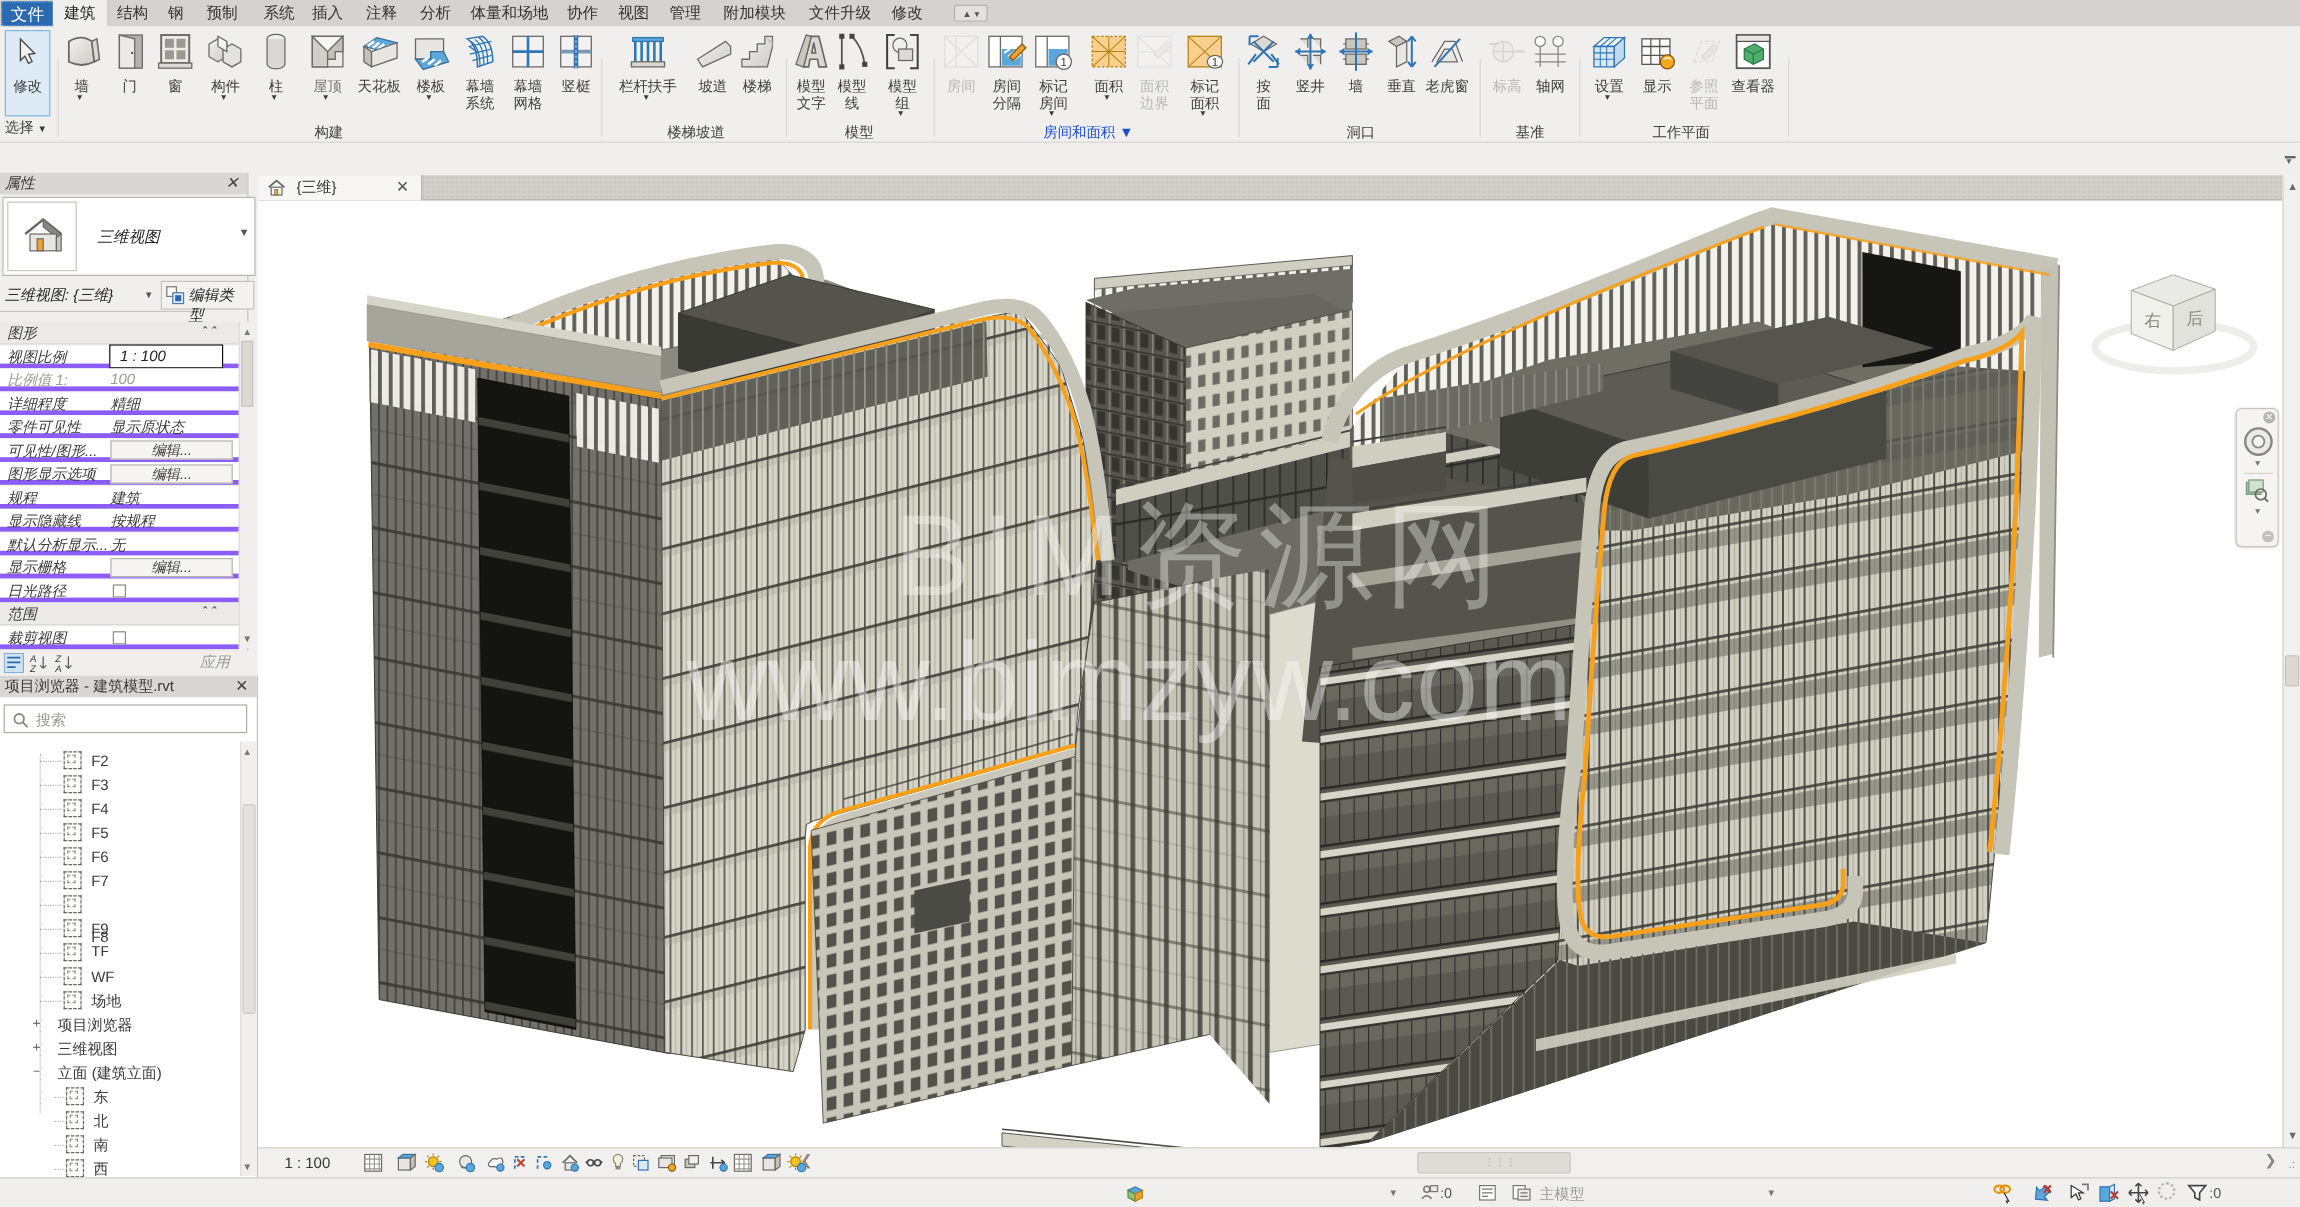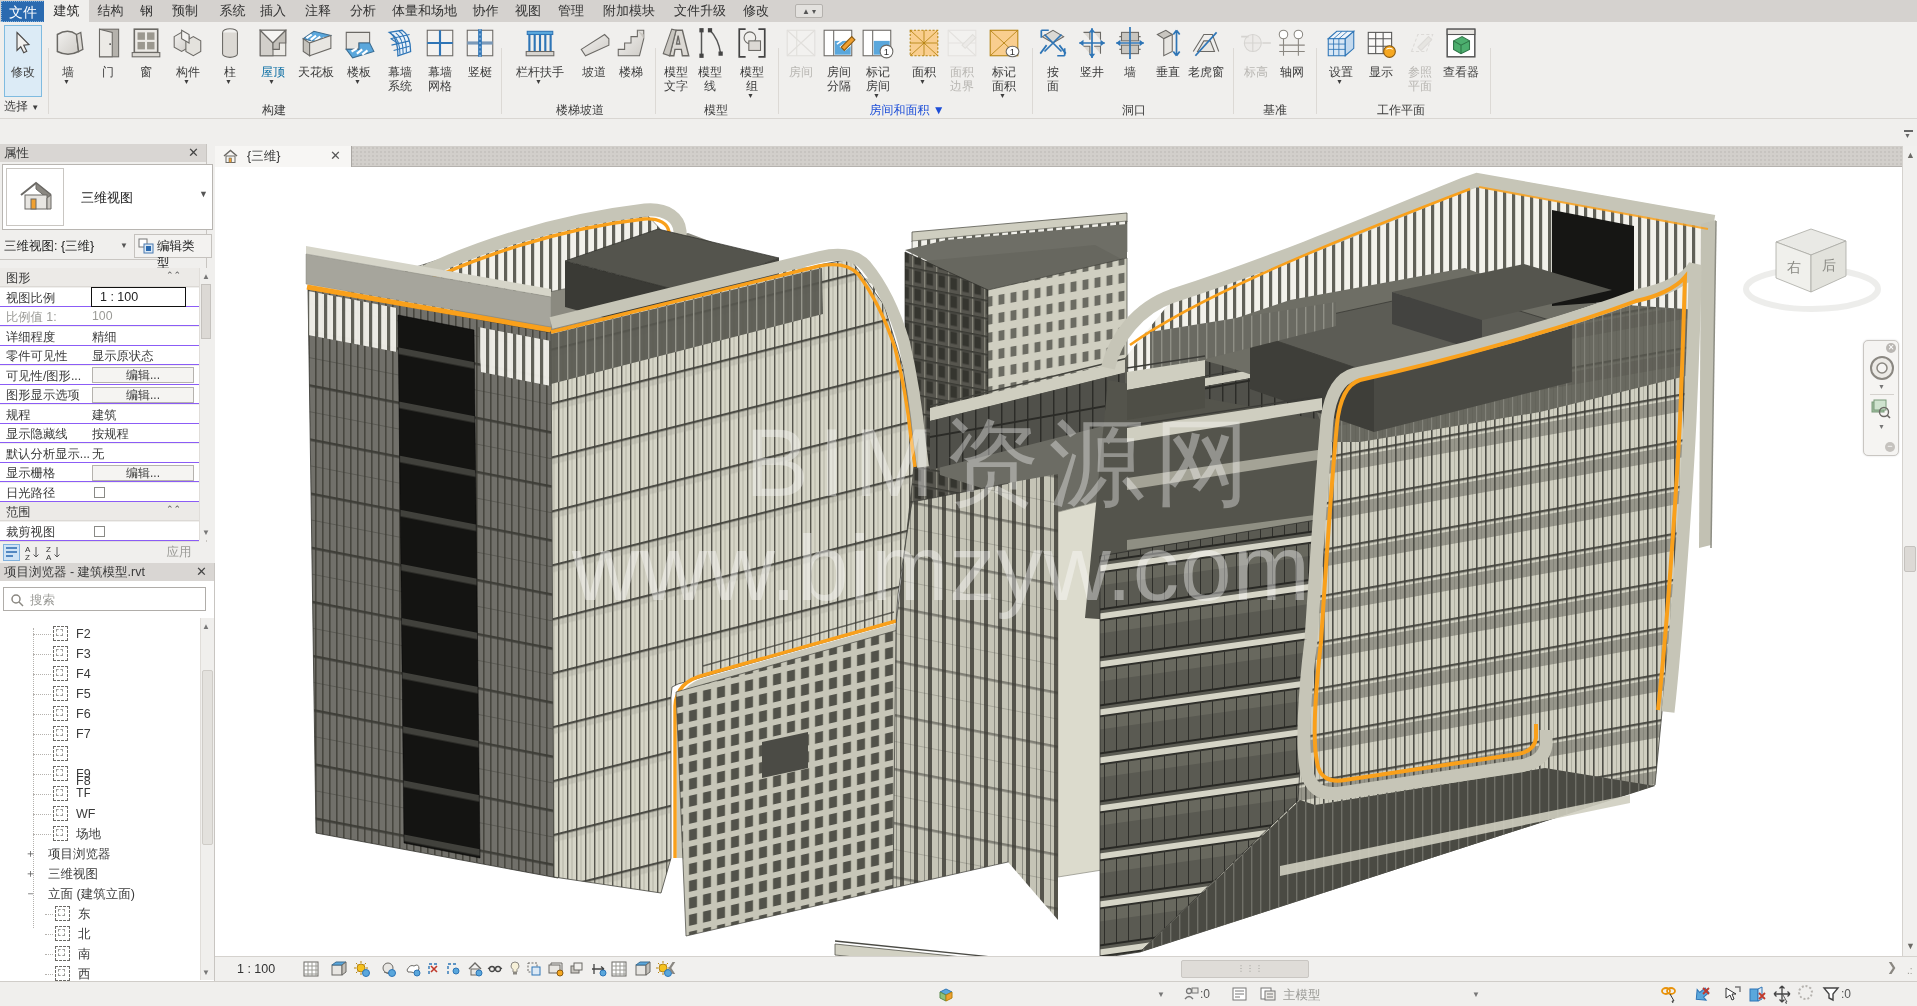--- a/index.html
+++ b/index.html
@@ -4,25 +4,25 @@
 *{margin:0;padding:0;box-sizing:border-box;}
 html,body{width:1917px;height:1006px;overflow:hidden;font-family:"Liberation Sans",sans-serif;background:#f0efed;}
 .abs{position:absolute;}
 #tabbar{position:absolute;left:0;top:0;width:1917px;height:22px;background:#d5d2cf;}
 .mtab{position:absolute;top:0;height:22px;font-size:13px;color:#333;line-height:22px;text-align:center;}
 #filetab{position:absolute;left:1px;top:1px;width:44px;height:21px;background:#2a6ab0;color:#fff;font-size:14px;line-height:21px;text-align:center;border:1px dotted #7fb0dd;}
 .atab{background:#f0efed;color:#222;}
 #ribbon{position:absolute;left:0;top:22px;width:1917px;height:97px;background:#f0efed;border-bottom:1px solid #d9d6d2;}
 .rsep{position:absolute;top:26px;width:1px;height:66px;background:#dcd9d5;}
 
-#props{position:absolute;left:0;top:144px;width:207px;height:419px;background:#f0efed;border-right:1px solid #c8c5c1;}
+#props{position:absolute;left:0;top:144px;width:207px;height:419px;background:#f0efed;border-right:1px solid #c8c5c1;font-style:italic;}
 .ptitle{position:absolute;left:0;top:0;width:100%;height:18px;background:#d9d6d3;font-size:12.5px;color:#3a3a3a;line-height:18px;padding-left:4px;}
 .px{position:absolute;right:6px;top:2px;width:12px;height:12px;color:#444;font-size:13px;line-height:12px;}
 #typesel{position:absolute;left:2px;top:20px;width:211px;height:66px;background:#fff;border:1px solid #b8b5b1;}
-.prow{position:absolute;left:0;width:199px;height:19px;background:#fff;border-bottom:1px solid #8b5cf6;font-size:12.3px;color:#3a3a3a;}
+.prow{position:absolute;left:0;width:199px;height:19px;background:#fff;border-bottom:4px solid #8b5cf6;font-size:12.3px;color:#3a3a3a;}
 .prow .lab{position:absolute;left:6px;top:2px;}
 .prow .val{position:absolute;left:92px;top:2px;}
 .phead{background:#eceae7;border-bottom:1px solid #dcd9d5;}
 .pbtn{position:absolute;left:2px;top:1.5px;width:102px;height:16px;background:#f5f4f2;border:1px solid #b5b2ae;font-size:12px;color:#3a3a3a;text-align:center;line-height:15px;}
 .cbx{position:absolute;left:94px;top:4px;width:11px;height:11px;border:1px solid #8a8a86;background:#fff;}
 #browser{position:absolute;left:0;top:563px;width:215px;height:418px;background:#fff;border-right:1px solid #c8c5c1;}
 .titem{position:absolute;left:0;height:20px;font-size:12.5px;color:#3a3a3a;line-height:20px;}
 
 #canvas{position:absolute;left:215px;top:146px;width:1687px;height:810px;background:#fff;}
 #ctabrow{position:absolute;left:0;top:0;width:1687px;height:21px;background:#d2cfcb;background-image:radial-gradient(#c7c4c0 1px, transparent 1px);background-size:4px 4px;border-bottom:1px solid #b5b2ae;}
@@ -270,21 +270,21 @@
 <div class="abs" style="left:148px;top:42px;width:80px;text-align:center;font-size:12px;color:#3d3d3d;">构件</div>
 <div class="abs" style="left:183px;top:56px;font-size:7px;color:#3d3d3d;">▼</div>
 <svg class="abs" style="left:213px;top:4px;" width="34" height="34">
       <use href="#i-col" width="34" height="34"></use>
     </svg>
 <div class="abs" style="left:190px;top:42px;width:80px;text-align:center;font-size:12px;color:#3d3d3d;">柱</div>
 <div class="abs" style="left:225px;top:56px;font-size:7px;color:#3d3d3d;">▼</div>
 <svg class="abs" style="left:256px;top:4px;" width="34" height="34">
       <use href="#i-roof" width="34" height="34"></use>
     </svg>
-<div class="abs" style="left:233px;top:42px;width:80px;text-align:center;font-size:12px;color:#0369a1;">屋顶</div>
+<div class="abs" style="left:233px;top:42px;width:80px;text-align:center;font-size:12px;color:#737373;">屋顶</div>
 <div class="abs" style="left:268px;top:56px;font-size:7px;color:#3d3d3d;">▼</div>
 <svg class="abs" style="left:299px;top:4px;" width="34" height="34">
       <use href="#i-ceil" width="34" height="34"></use>
     </svg>
 <div class="abs" style="left:276px;top:42px;width:80px;text-align:center;font-size:12px;color:#3d3d3d;">天花板</div>
 <svg class="abs" style="left:342px;top:4px;" width="34" height="34">
       <use href="#i-floor" width="34" height="34"></use>
     </svg>
 <div class="abs" style="left:319px;top:42px;width:80px;text-align:center;font-size:12px;color:#3d3d3d;">楼板</div>
 <div class="abs" style="left:354px;top:56px;font-size:7px;color:#3d3d3d;">▼</div>

